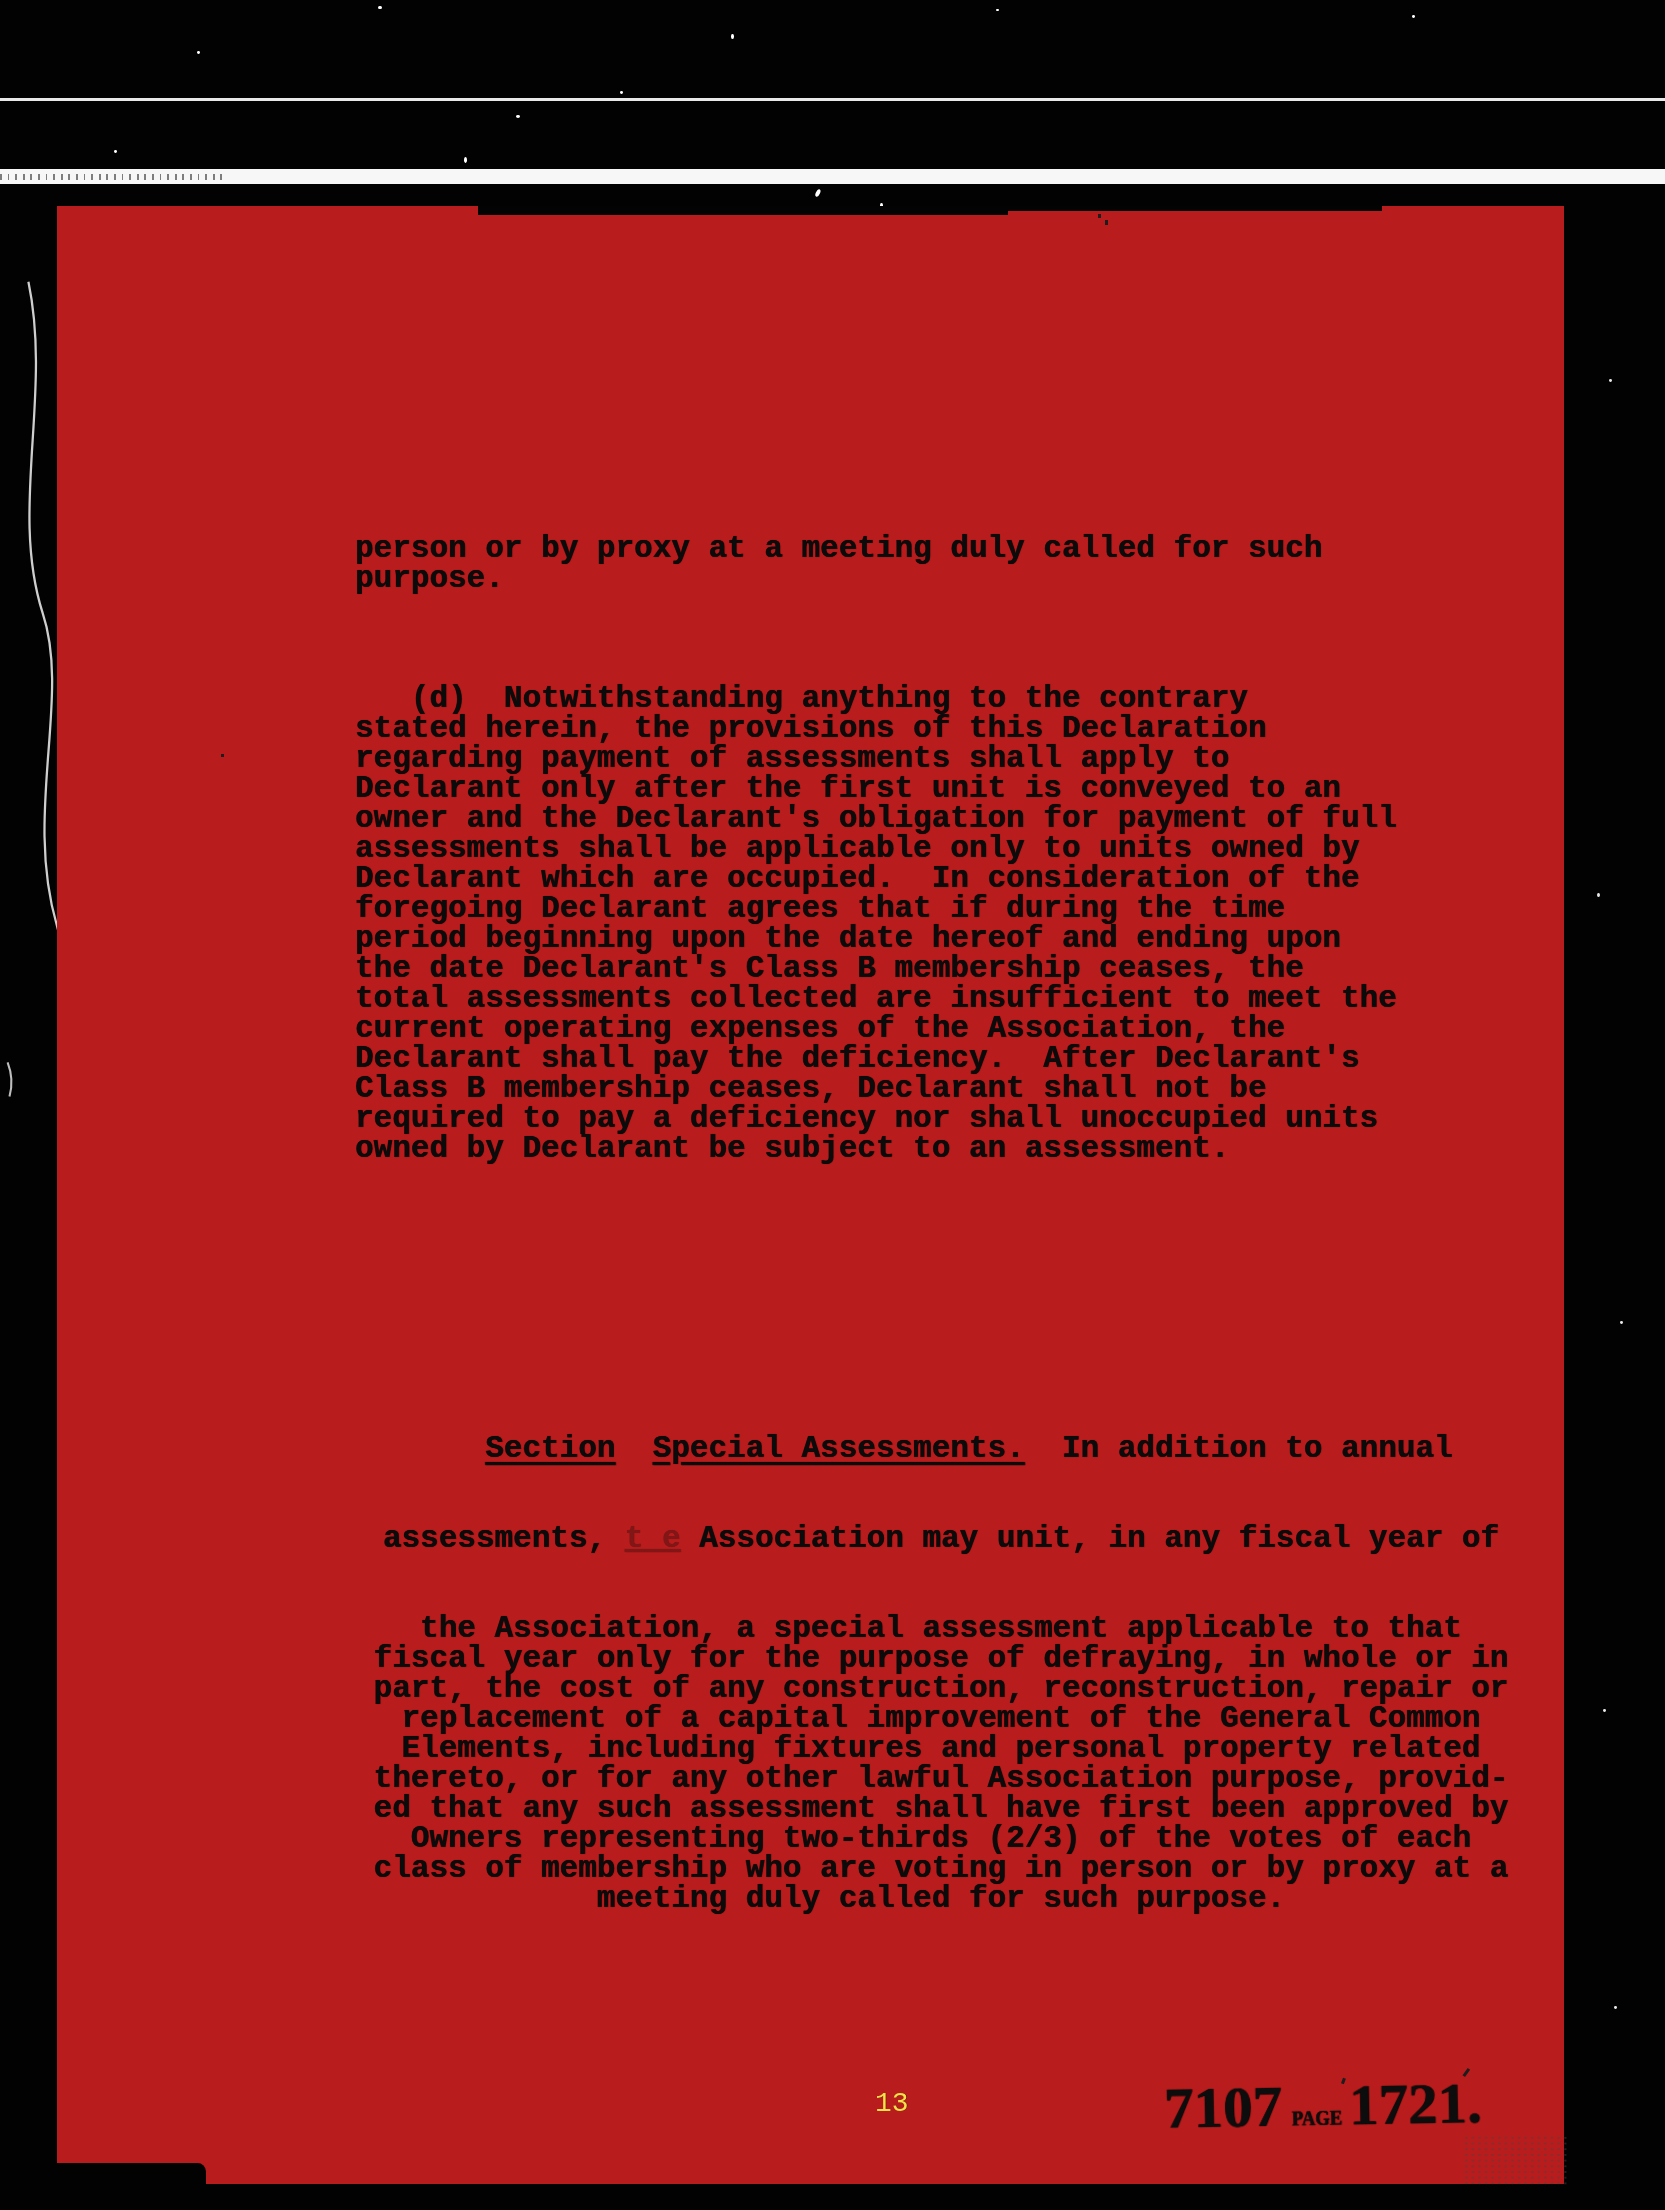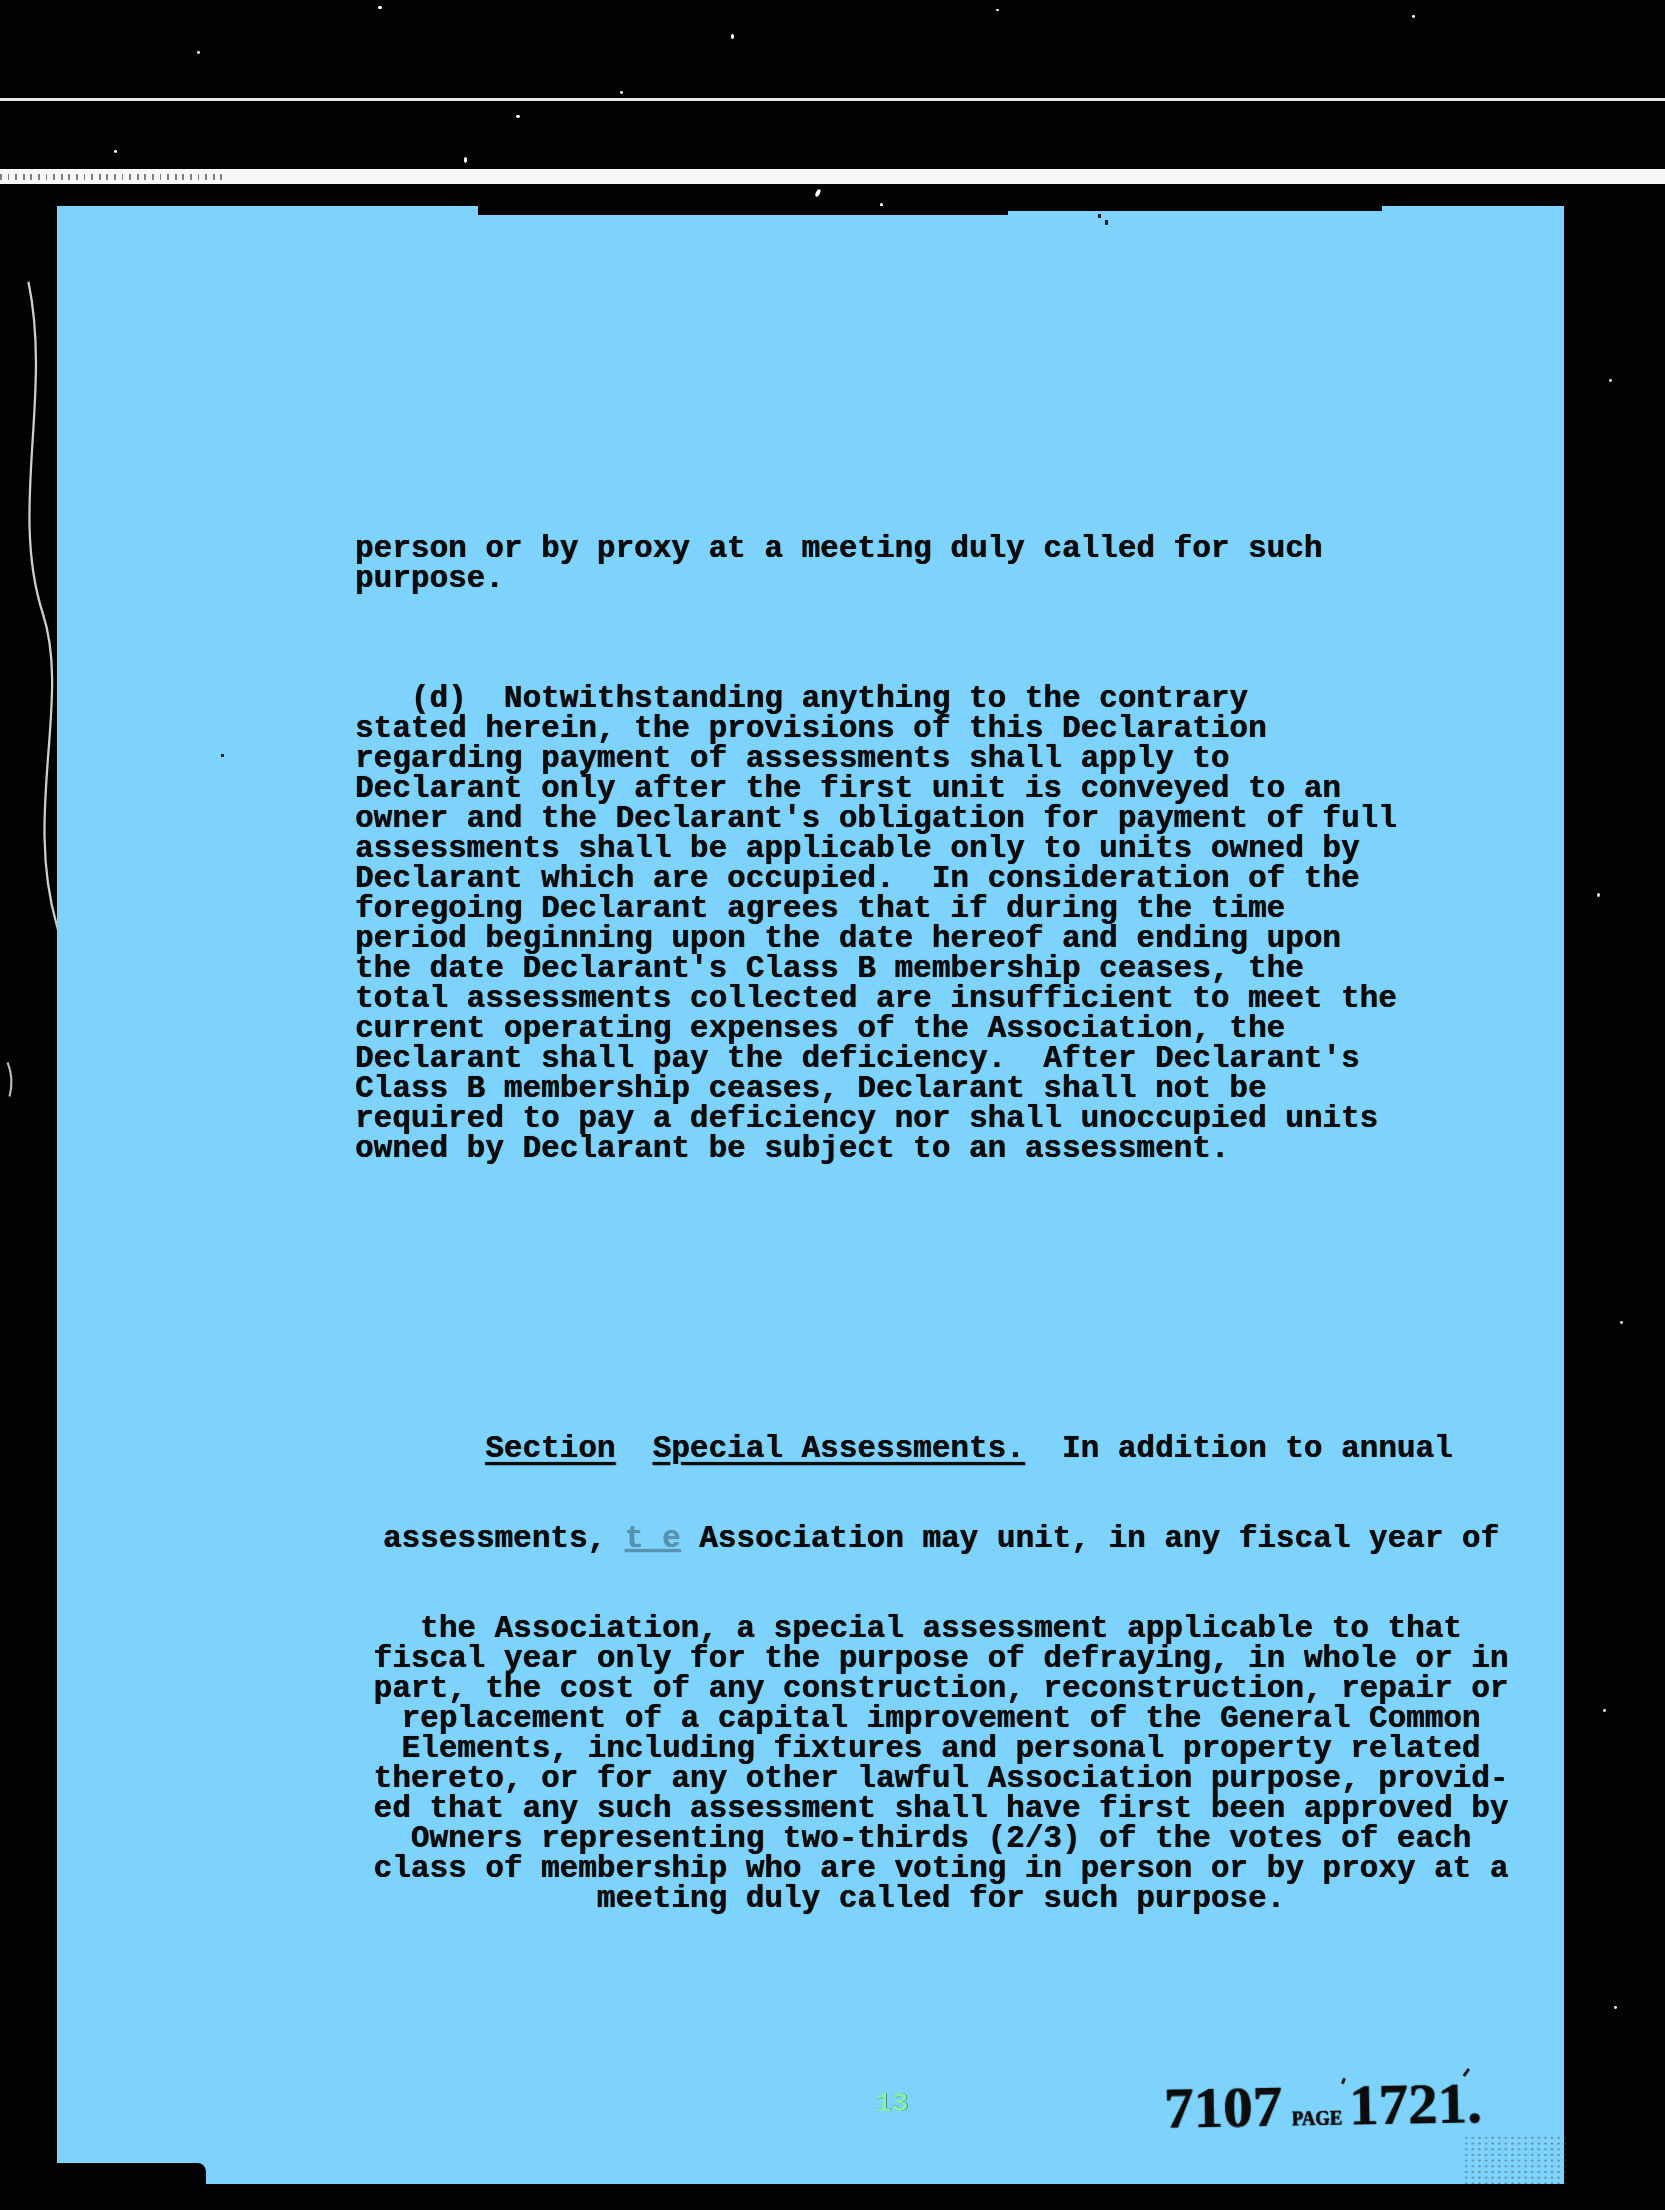--- a/index.html
+++ b/index.html
@@ -10,40 +10,40 @@
   }
   
   .hline{position:absolute;left:0;top:98px;width:1666px;height:2.8px;background:#f4f4f4;opacity:.95;}
   .wband{position:absolute;left:0;top:169px;width:1666px;height:15px;background:#f7f7f7;}
   .wband::after{content:"";position:absolute;left:0;top:4.7px;width:222px;height:6.6px;opacity:.55;
     background:repeating-linear-gradient(90deg,#1a1a1a 0 1.9px,transparent 1.9px 7.6px);}
   .speck{position:absolute;background:#fff;border-radius:50%;}
   .rspeck{position:absolute;background:#e8e8e8;border-radius:50%;}
   .scratches{position:absolute;left:0;top:206px;}
   
-  .page{position:absolute;left:57px;top:206px;width:1507px;height:1978px;background:#7dd3fc;}
+  .page{position:absolute;left:57px;top:206px;width:1507px;height:1978px;background:#b91c1c;}
   .notch{position:absolute;background:#030303;}
   .blc{position:absolute;left:0;top:2163px;width:206px;height:47px;background:#020202;border-radius:0 8.5px 0 0;}
   .darkmark{position:absolute;background:#1d1d1d;}
   .specklepatch{position:absolute;left:1465px;top:2135px;width:106px;height:51px;opacity:.5;
     background-image:radial-gradient(#444 0.9px,transparent 1.4px);background-size:6.6px 5.7px;}
   
   .text{
     position:absolute;left:250px;top:208px;width:1268px;
     font-size:31px;line-height:30px;font-weight:bold;color:#0b0b0b;
     white-space:pre;filter:blur(0.3px);
     text-shadow:0.5px 0.3px 0.7px rgba(0,0,0,.8), -0.3px -0.2px 0.5px rgba(0,0,0,.45);
   }
   .block.indented{margin-left:48px;}
   .block.indented .para{margin-bottom:30px;}
   .block.main .para{margin-bottom:24px;text-align:center;}
   .u{text-decoration:underline;text-decoration-thickness:2.8px;text-underline-offset:4.7px;}
   .faded{opacity:.32;text-decoration:underline;}
   
-  .pagenum{position:absolute;left:875px;top:2088px;font-size:28px;font-weight:bold;color:#86efac;
+  .pagenum{position:absolute;left:875px;top:2088px;font-size:28px;font-weight:normal;color:#fde047;
     text-shadow:0.4px 0.3px 0.6px rgba(0,0,0,.7);filter:blur(0.2px);}
   .stamp{position:absolute;left:1164px;top:2071px;display:flex;align-items:baseline;
     font-family:"Liberation Serif","DejaVu Serif",serif;font-weight:bold;color:#0d0d0d;
     transform:rotate(-1deg);filter:blur(0.3px);
     text-shadow:0 0 0.9px #000,0.6px 0.4px 0.8px rgba(0,0,0,.8);}
   .stamp .big{font-size:59px;letter-spacing:0px;transform:scaleY(.98);}
   .stamp .small{font-size:22px;margin:0 2.8px 0 4.7px;transform:scaleX(.85);letter-spacing:0;}
 </style>
 </head>
 <body>

